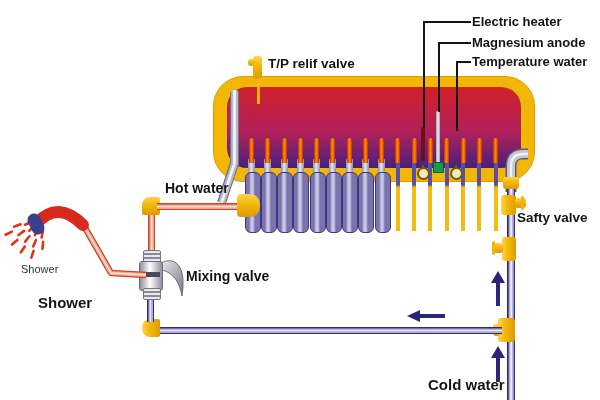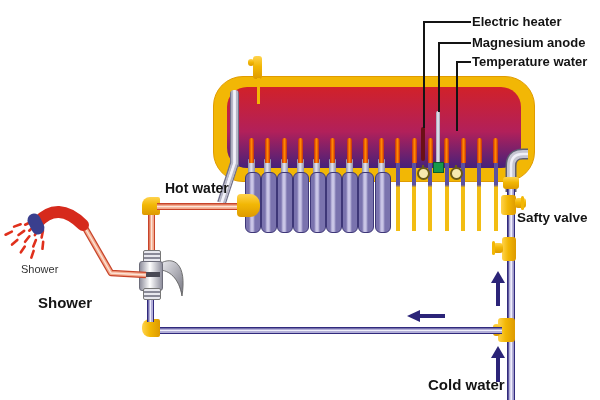--- a/index.html
+++ b/index.html
@@ -202,19 +202,21 @@
     <div class="shaft" style="height:23px;"></div>
   </div>
   <div class="arrow-up" style="left:491px;top:346px;">
     <div class="head"></div>
     <div class="shaft" style="height:24px;"></div>
   </div>
 
   <div class="lbl" style="left:472px;top:14px;font-size:13px;">Electric heater</div>
   <div class="lbl" style="left:472px;top:35px;font-size:13px;">Magnesium anode</div>
   <div class="lbl" style="left:472px;top:54px;font-size:13px;">Temperature water</div>
+  <div class="lbl" style="left:268px;top:56px;font-size:13.5px;">T/P relif valve</div>
   <div class="lbl" style="left:157px;top:180px;font-size:14px;padding-left:8px;">Hot water</div>
   <div class="lbl" style="left:517px;top:210px;font-size:13.5px;">Safty valve</div>
+  <div class="lbl" style="left:186px;top:268px;font-size:14px;">Mixing valve</div>
   <div class="lbl" style="left:21px;top:263px;font-size:11px;font-weight:normal;color:#333;">Shower</div>
   <div class="lbl" style="left:38px;top:294px;font-size:15px;">Shower</div>
   <div class="lbl" style="left:428px;top:376px;font-size:15px;">Cold water</div>
 
 </div>
 
 </body></html>

